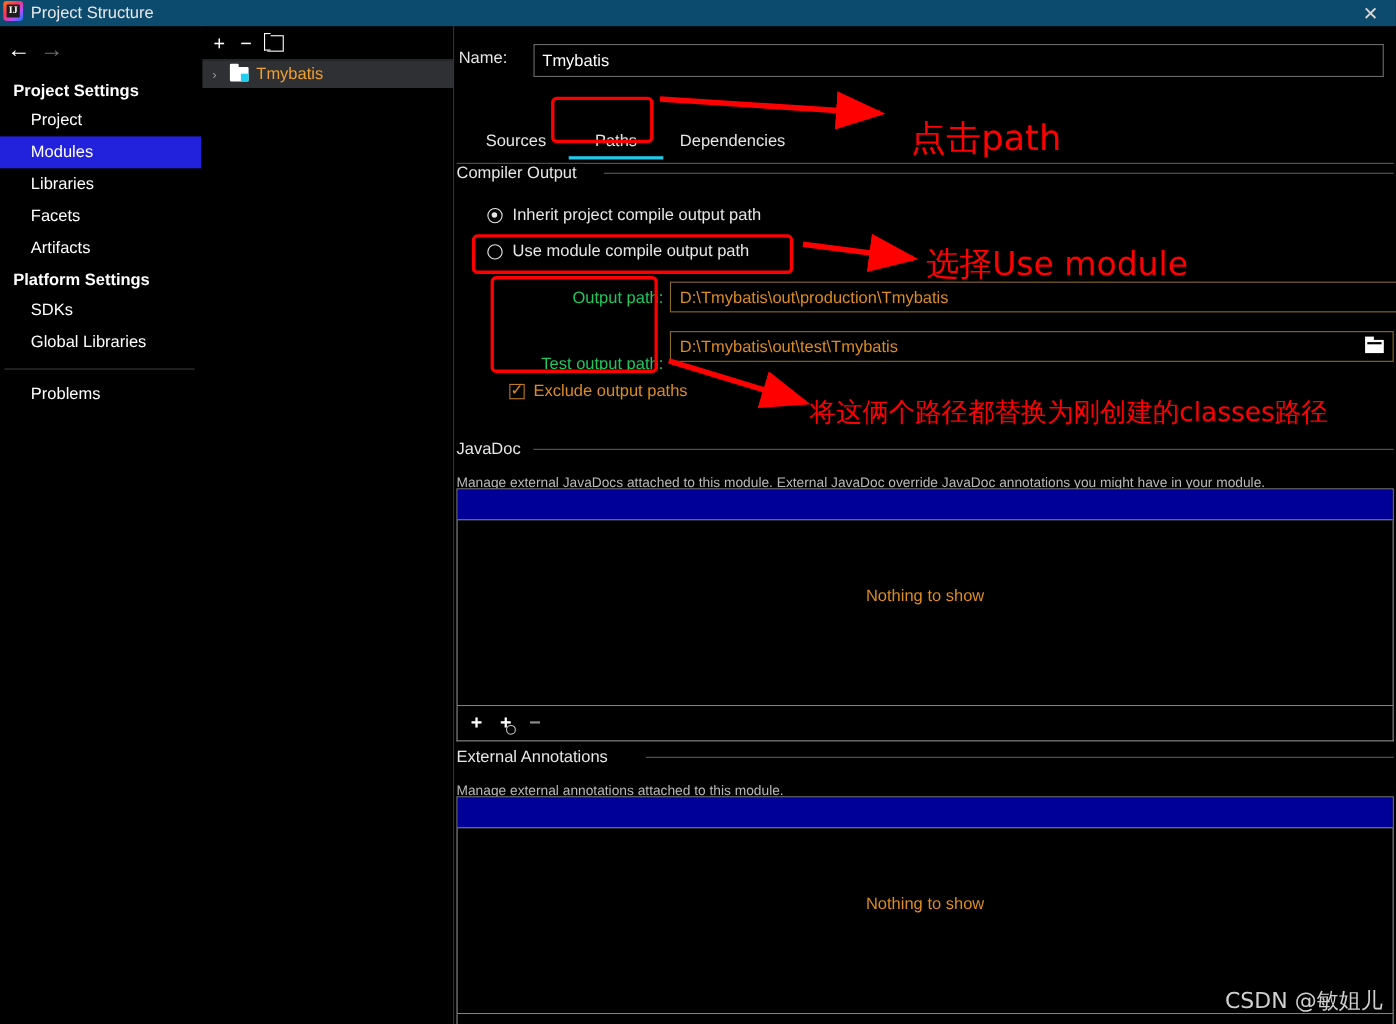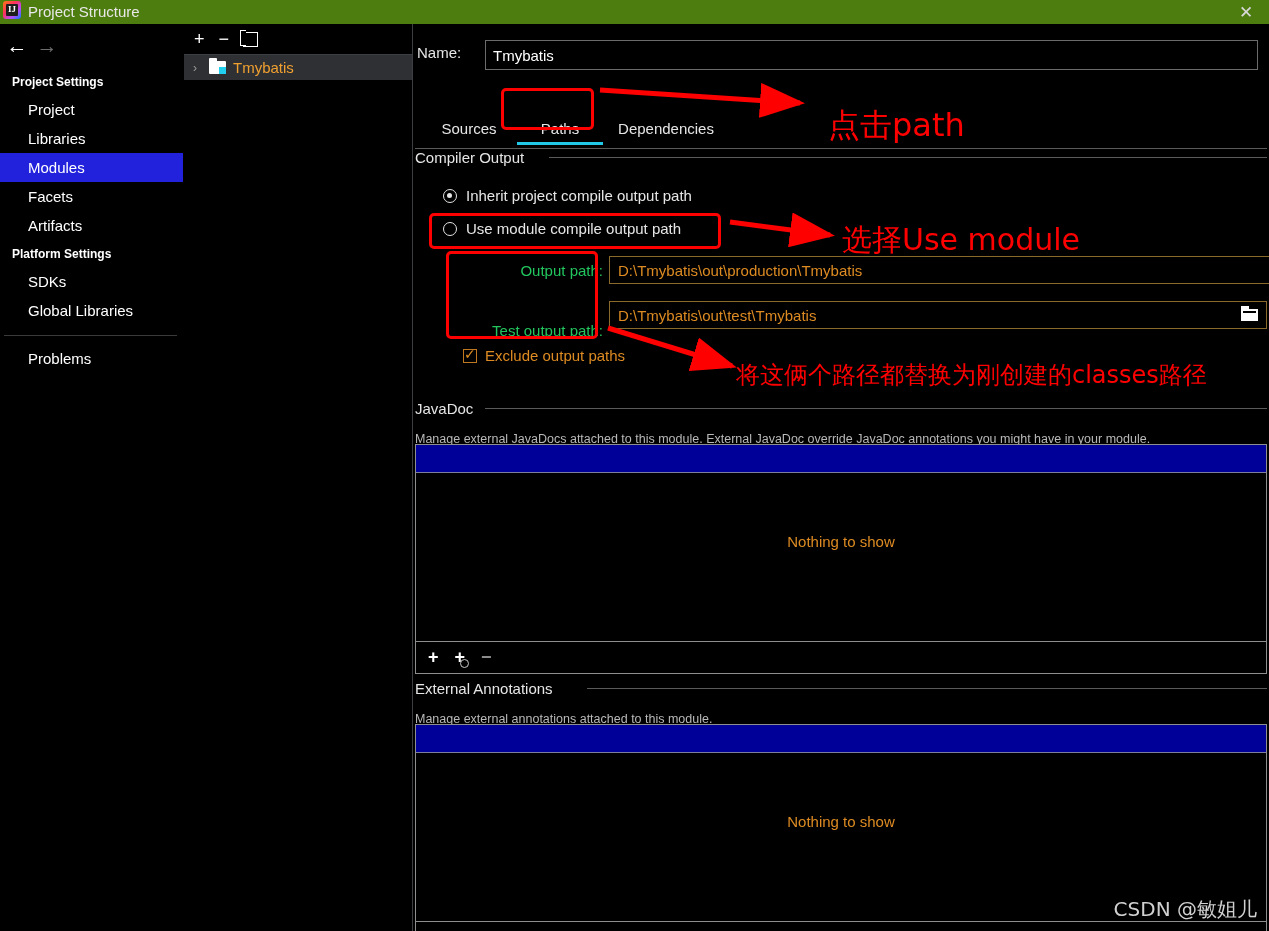--- a/index.html
+++ b/index.html
@@ -7,21 +7,21 @@
     width: 1269px; height: 931px;
     background: #000000;
     font-family: "Liberation Sans", "DejaVu Sans", sans-serif;
     overflow: hidden;
   }
   #app { position: relative; width: 1269px; height: 931px; background: #000; }
 
   
   .titlebar {
     position: absolute; left: 0; top: 0; width: 1269px; height: 24px;
-    background: #4d7c0f; display: flex; align-items: center;
+    background: #0c4a6e; display: flex; align-items: center;
   }
   .ij-logo {
     position: absolute; left: 3px; top: 1px; width: 18px; height: 18px;
     border-radius: 3px;
     background: linear-gradient(135deg, #f97a12 0%, #fe315d 38%, #b24eff 70%, #087cfa 100%);
   }
   .ij-logo::after {
     content: ""; position: absolute; left: 3px; top: 3px; width: 12px; height: 12px;
     background: #1d1d1d; border-radius: 1px;
   }
@@ -46,21 +46,21 @@
   }
   .nav-arrows { position: absolute; left: 0; top: 8px; width: 183px; height: 28px; }
   .nav-arrow {
     position: absolute; top: 0; width: 30px; height: 28px;
     font-size: 21px; line-height: 28px; text-align: center;
   }
   .nav-back { left: 2px; color: #ffffff; }
   .nav-fwd  { left: 32px; color: #6d6d6d; }
 
   .side-group {
-    padding: 2px 0 2px 12px; color: #ffffff; font-size: 12px;
+    padding: 2px 0 2px 12px; color: #ffffff; font-size: 15px;
     font-weight: bold; height: 27px; line-height: 25px;
   }
   .side-item {
     padding-left: 28px; color: #ffffff; font-size: 15px;
     height: 29px; line-height: 29px;
   }
   .side-item.selected { background: #2222dd; color: #ffffff; }
   .side-sep {
     margin: 10px 6px 8px 4px; height: 1px; background: #3a3a3a;
   }
@@ -256,22 +256,22 @@
 
   <div class="sidebar">
     <div class="nav-arrows">
       <div class="nav-arrow nav-back">←</div>
       <div class="nav-arrow nav-fwd">→</div>
     </div>
 
     <div style="position:absolute; left:0; top:44px; width:183px;">
       <div class="side-group">Project Settings</div>
       <div class="side-item">Project</div>
+      <div class="side-item selected">Modules</div>
       <div class="side-item">Libraries</div>
-      <div class="side-item selected">Modules</div>
       <div class="side-item">Facets</div>
       <div class="side-item">Artifacts</div>
       <div class="side-group">Platform Settings</div>
       <div class="side-item">SDKs</div>
       <div class="side-item">Global Libraries</div>
       <div class="side-sep"></div>
       <div class="side-item">Problems</div>
     </div>
   </div>
 

